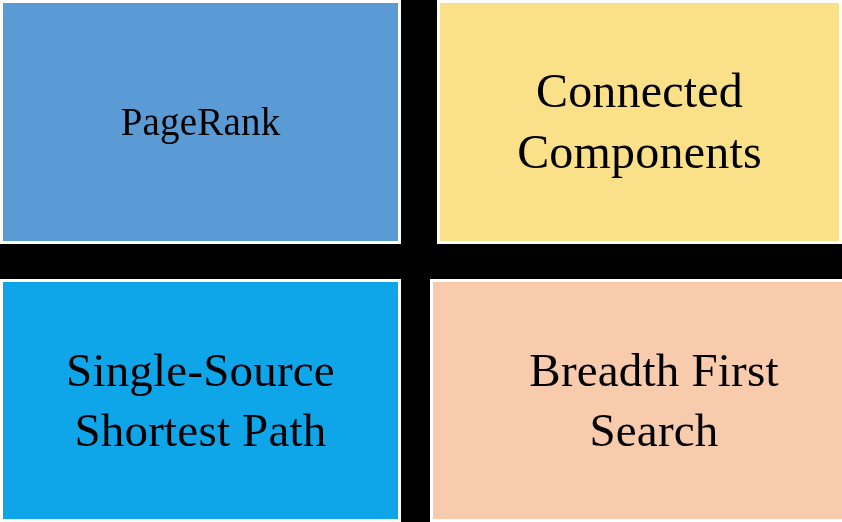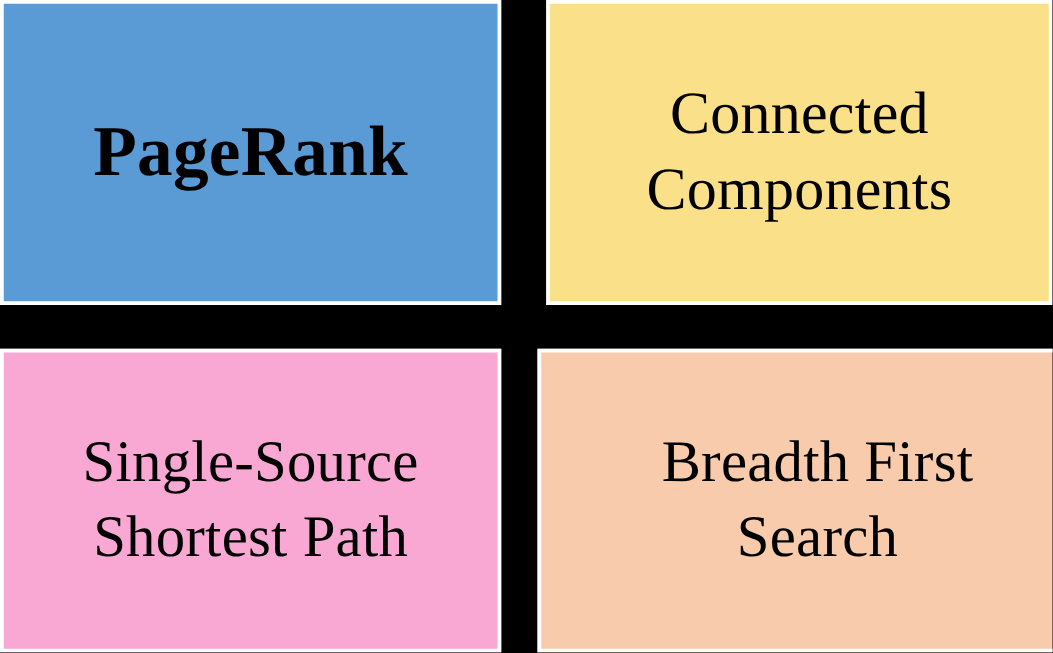--- a/index.html
+++ b/index.html
@@ -52,40 +52,40 @@
     left: 437px; top: 0px;   width: 405px; height: 244px;
   }
   #cell-sssp {
     left: 0px;   top: 279px; width: 401px; height: 243px;
   }
   #cell-bfs {
     left: 430px; top: 279px; width: 448px; height: 243px;
   }
 
   
-  #cell-pagerank .cell-label { font-size: 57px; font-weight: bold; }
+  #cell-pagerank .cell-label { font-size: 39px; }
   #cell-connected-components .cell-label { font-size: 48px; }
   #cell-sssp .cell-label { font-size: 47px; }
   #cell-bfs .cell-label { font-size: 47px; }
 </style>
 </head>
 <body style="background-color: rgb(0, 0, 0);">
 
 <div id="canvas" style="background-color: rgb(0, 0, 0);">
 
   <div class="cell" id="cell-pagerank" style="background-color: rgb(91, 155, 213); border-color: rgb(255, 255, 255);">
     <div class="cell-label" style="color: rgb(0, 0, 0);">PageRank</div>
   </div>
 
   <div class="cell" id="cell-connected-components" style="background-color: rgb(251, 224, 138); border-color: rgb(255, 255, 255);">
     <div class="cell-label" style="color: rgb(0, 0, 0);">Connected
 Components</div>
   </div>
 
-  <div class="cell" id="cell-sssp" style="background-color: #f9a8d4; border-color: rgb(255, 255, 255);">
+  <div class="cell" id="cell-sssp" style="background-color: #0ea5e9; border-color: rgb(255, 255, 255);">
     <div class="cell-label" style="color: rgb(0, 0, 0);">Single-Source
 Shortest Path</div>
   </div>
 
   <div class="cell" id="cell-bfs" style="background-color: rgb(247, 203, 172); border-color: rgb(255, 255, 255);">
     <div class="cell-label" style="color: rgb(0, 0, 0);">Breadth First
 Search</div>
   </div>
 
 </div>

